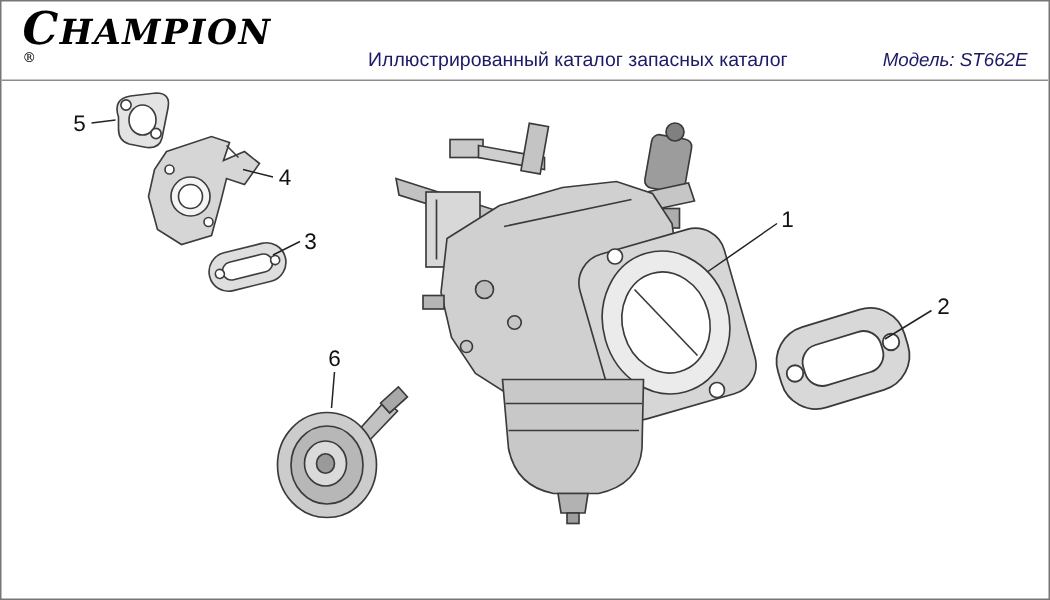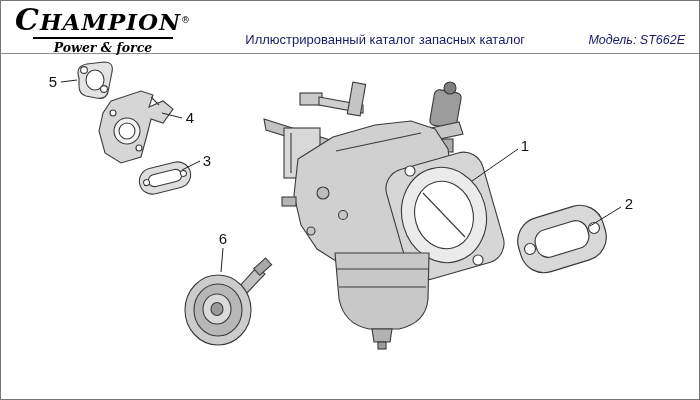--- a/index.html
+++ b/index.html
@@ -8,21 +8,21 @@
     border:1px solid #767676; box-sizing:border-box; overflow:hidden;
     font-family:"Liberation Sans", sans-serif;
   }
   .header {
     position:absolute; top:0; left:0; right:0; height:53px;
     display:flex; align-items:flex-end;
     padding:4px 14px 5px 14px; box-sizing:border-box;
     border-bottom:1px solid #8c8c8c;
   }
   .logo { width:175px; align-self:flex-start; }
-  .brand-row { display:flex; align-items:center; line-height:1; }
+  .brand-row { display:flex; align-items:flex-start; line-height:1;flex-direction:column; }
   .brand {
     display:block; font-family:"DejaVu Serif", serif; font-style:italic;
     font-weight:bold; font-size:23px; letter-spacing:1px; line-height:1; color:#000;
   }
   .brand::first-letter { font-size:30px; }
   .reg { font-size:9px; margin-top:0px; font-family:"DejaVu Serif", serif; }
   .tagline {
     border-top:2.5px solid #000; margin-top:2px; margin-left:18px; width:140px;
     font-family:"DejaVu Serif", serif; font-style:italic; font-weight:bold;
     font-size:12.5px; text-align:center; padding-top:1px; color:#000;
@@ -39,21 +39,20 @@
 <body>
 
 <div class="page">
 
   <div class="header">
     <div class="logo">
       <div class="brand-row">
         <span class="brand">CHAMPION</span>
         <span class="reg">®</span>
       </div>
-      <div class="tagline">Power &amp; force</div>
     </div>
     <div class="title">Иллюстрированный каталог запасных каталог</div>
     <div class="model">Модель: ST662E</div>
   </div>
 
   <svg class="diagram" viewBox="0 0 700 400" aria-hidden="true">
 
     <g stroke="#3d3d3d" stroke-width="1.1" fill="#e3e3e3">
       <path d="M78,77 Q74,65 86,63 L103,61 Q113,61 111,71 L107,91 Q105,99 95,97 L85,95 Q78,93 78,85 Z"></path>
       <ellipse cx="94" cy="79" rx="9" ry="10" fill="#ffffff"></ellipse>

